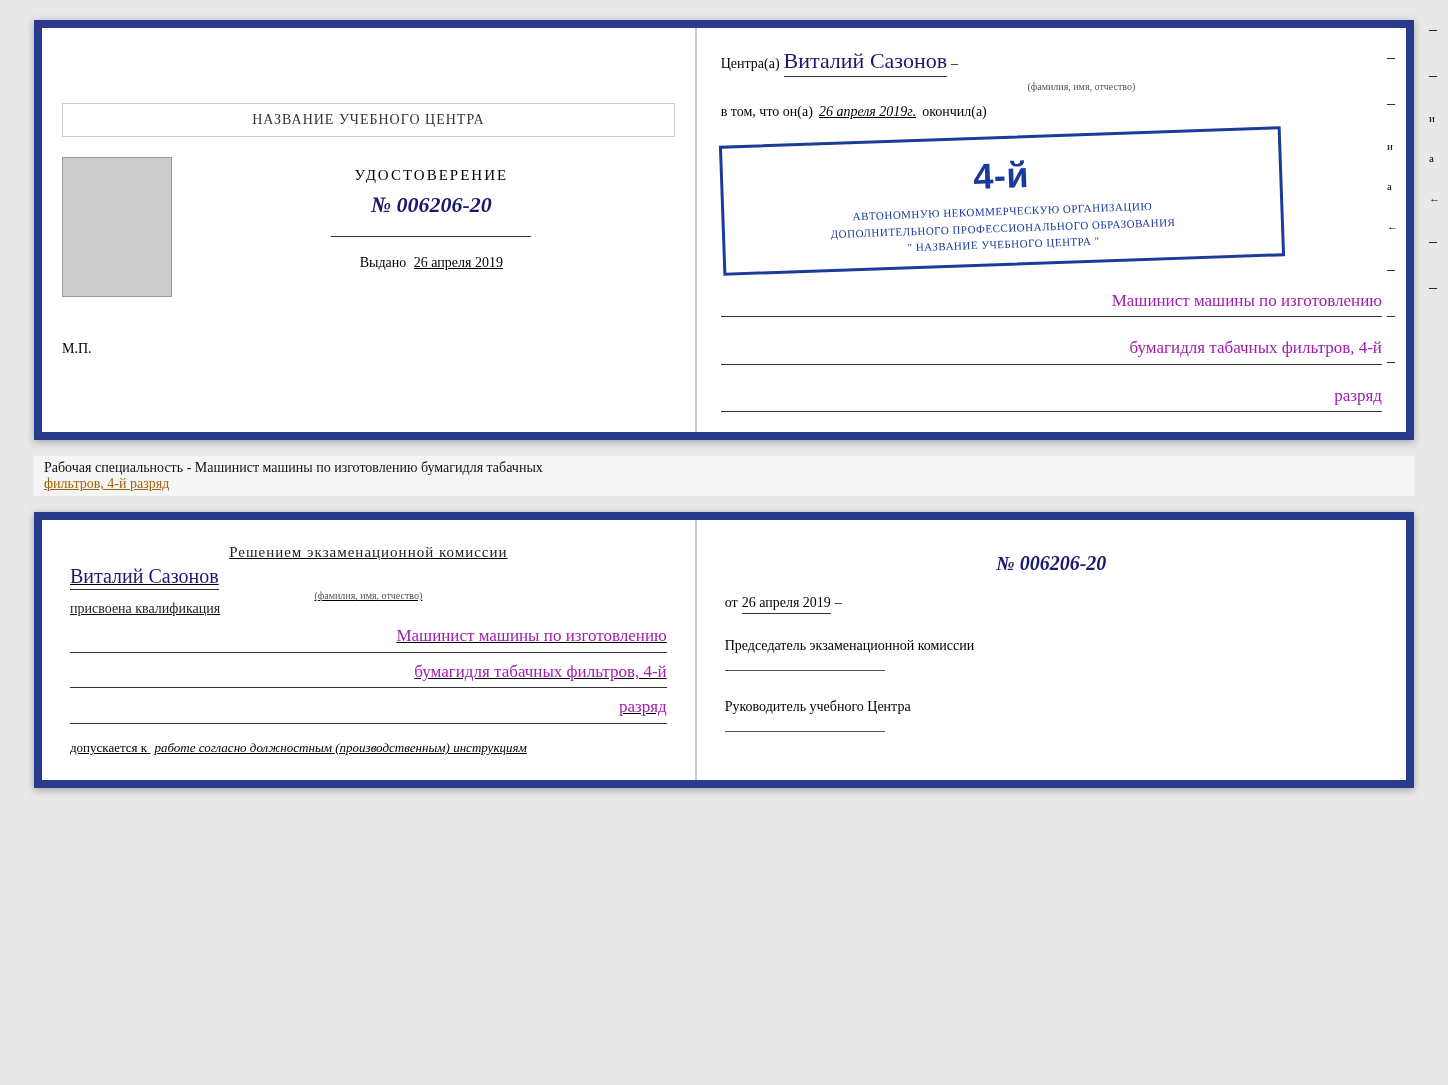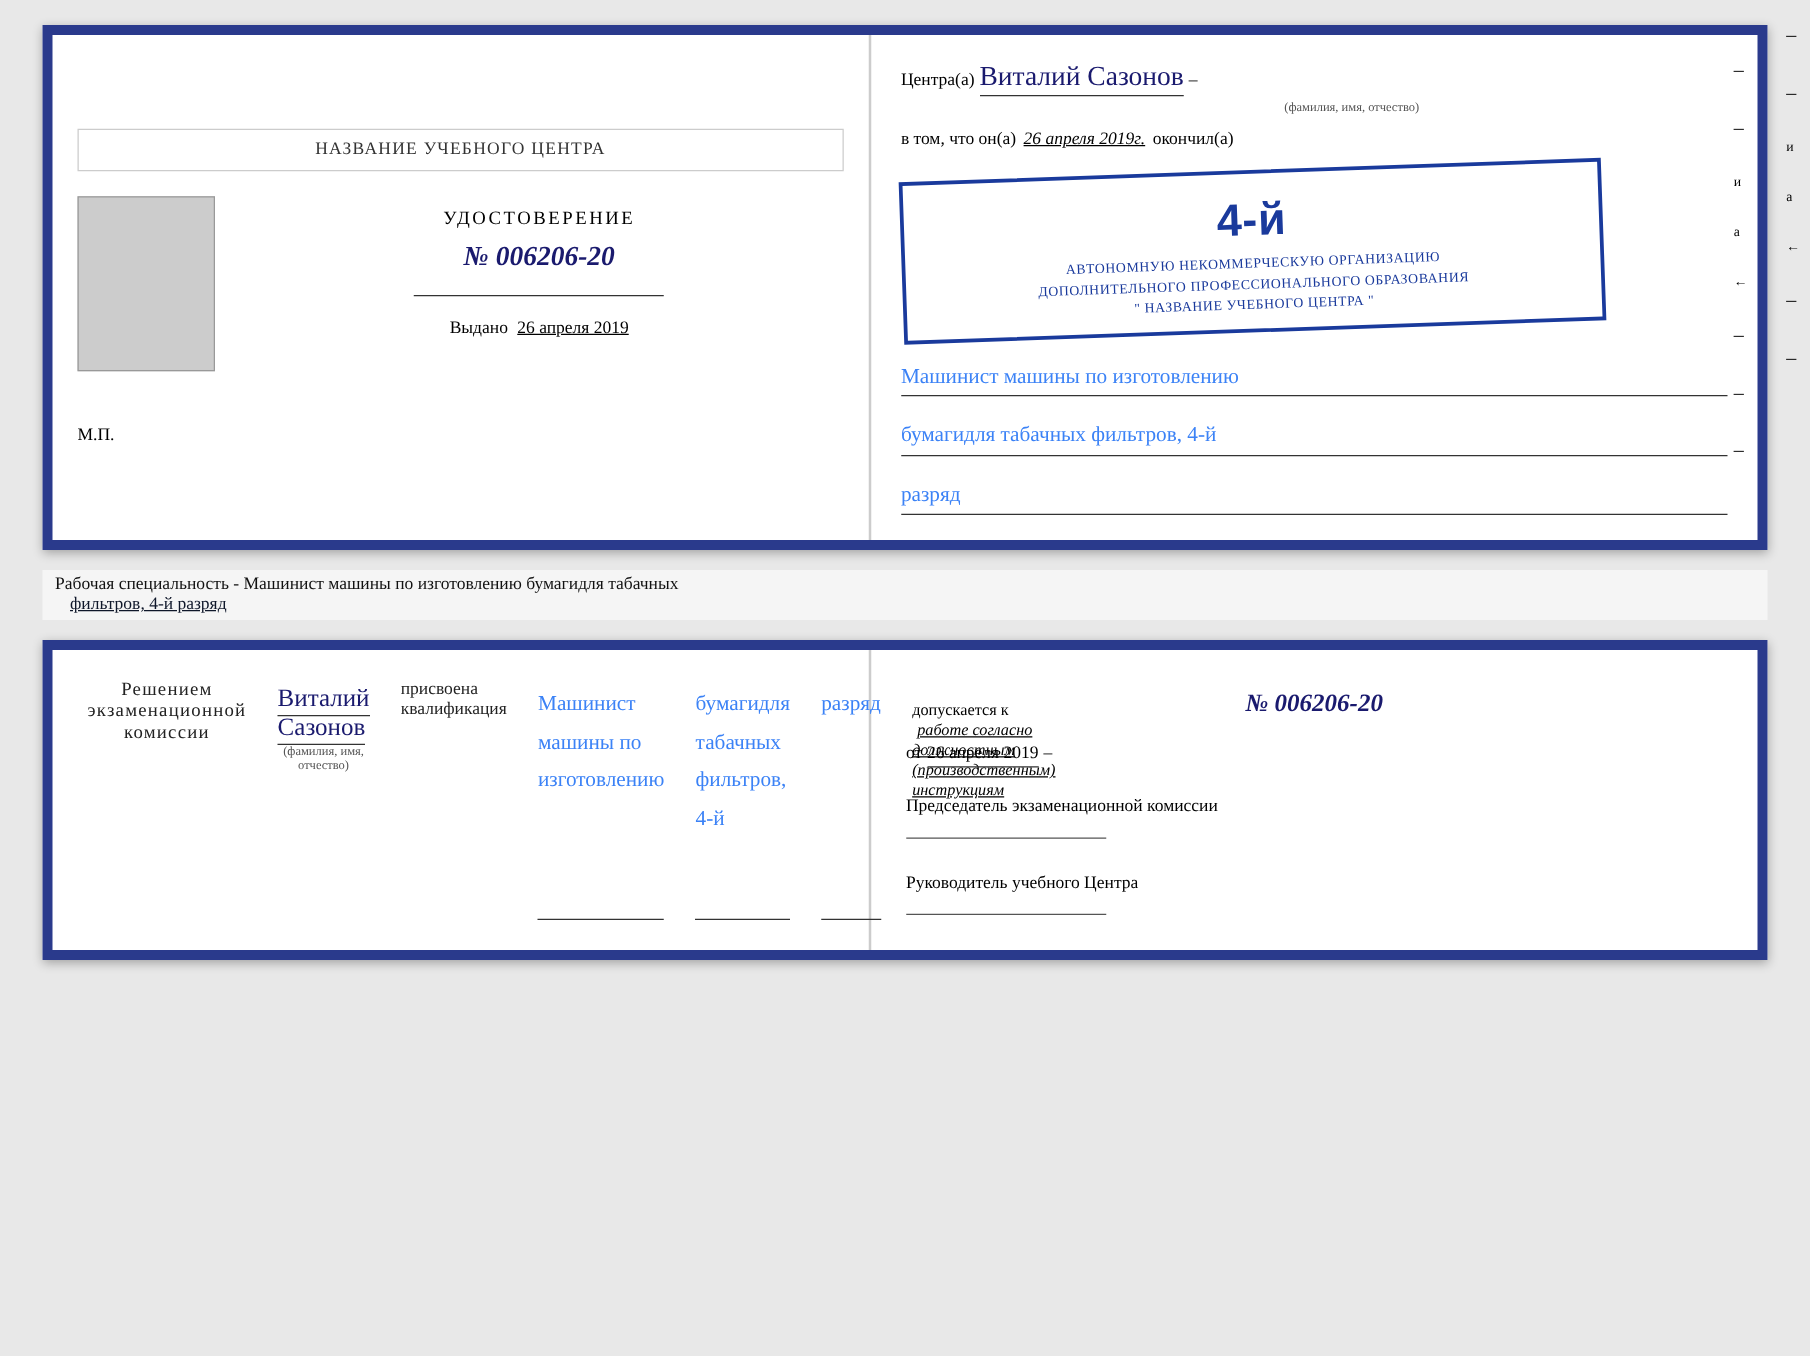--- a/index.html
+++ b/index.html
@@ -156,26 +156,27 @@
       font-family: Arial, sans-serif;
     }
 
     .po-professii {
       font-size: 14px;
       margin-top: 8px;
     }
 
     .handwritten-profession {
       font-family: 'Segoe Script', cursive, 'Comic Sans MS';
-      color: #3b82f6;
+      color: #a21caf;
       font-size: 17px;
       border-bottom: 1px solid #333;
       display: block;
       margin-top: 4px;
       line-height: 1.8;
+      text-align: right;
     }
 
     
     .side-dashes {
       position: absolute;
       right: 8px;
       top: 20px;
       display: flex;
       flex-direction: column;
       gap: 28px;
@@ -188,40 +189,40 @@
       background: #f5f5f5;
     }
 
     .middle-text p {
       font-size: 14px;
       color: #111;
     }
 
     .middle-text .underline {
       text-decoration: underline;
-      color: #0f172a;
-      margin-left: 12px;
+      color: #a16207;
     }
 
     
     .certificate-bottom {
       display: flex;
       width: 1380px;
       background: #fff;
       border: 8px solid #2a3a8c;
       box-shadow: 0 2px 8px rgba(0,0,0,0.3);
     }
 
     .bottom-left {
       width: 48%;
       border-right: 2px solid #ccc;
       padding: 24px 28px;
       display: flex;
-      flex-direction: row;
-      gap: 25px;
+      flex-direction: column;
+      gap: 0;
+      text-decoration: underline;
     }
 
     .bottom-right {
       width: 52%;
       padding: 24px 28px;
       display: flex;
       flex-direction: column;
       gap: 12px;
     }
 

